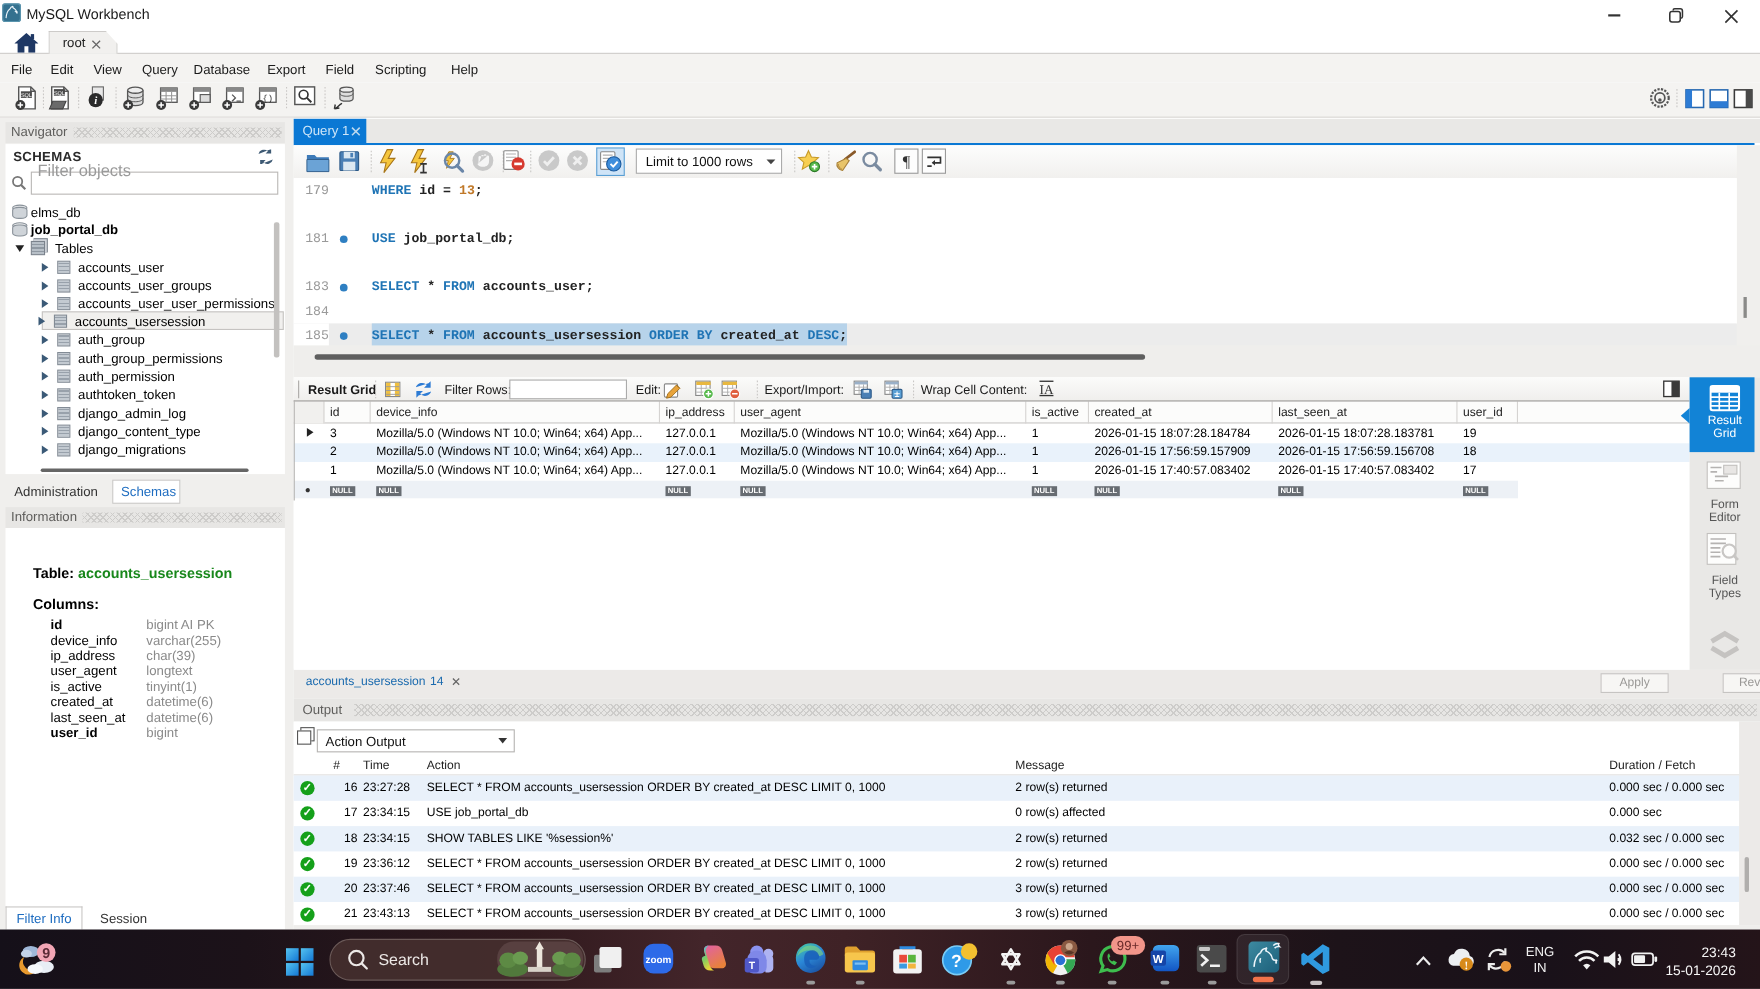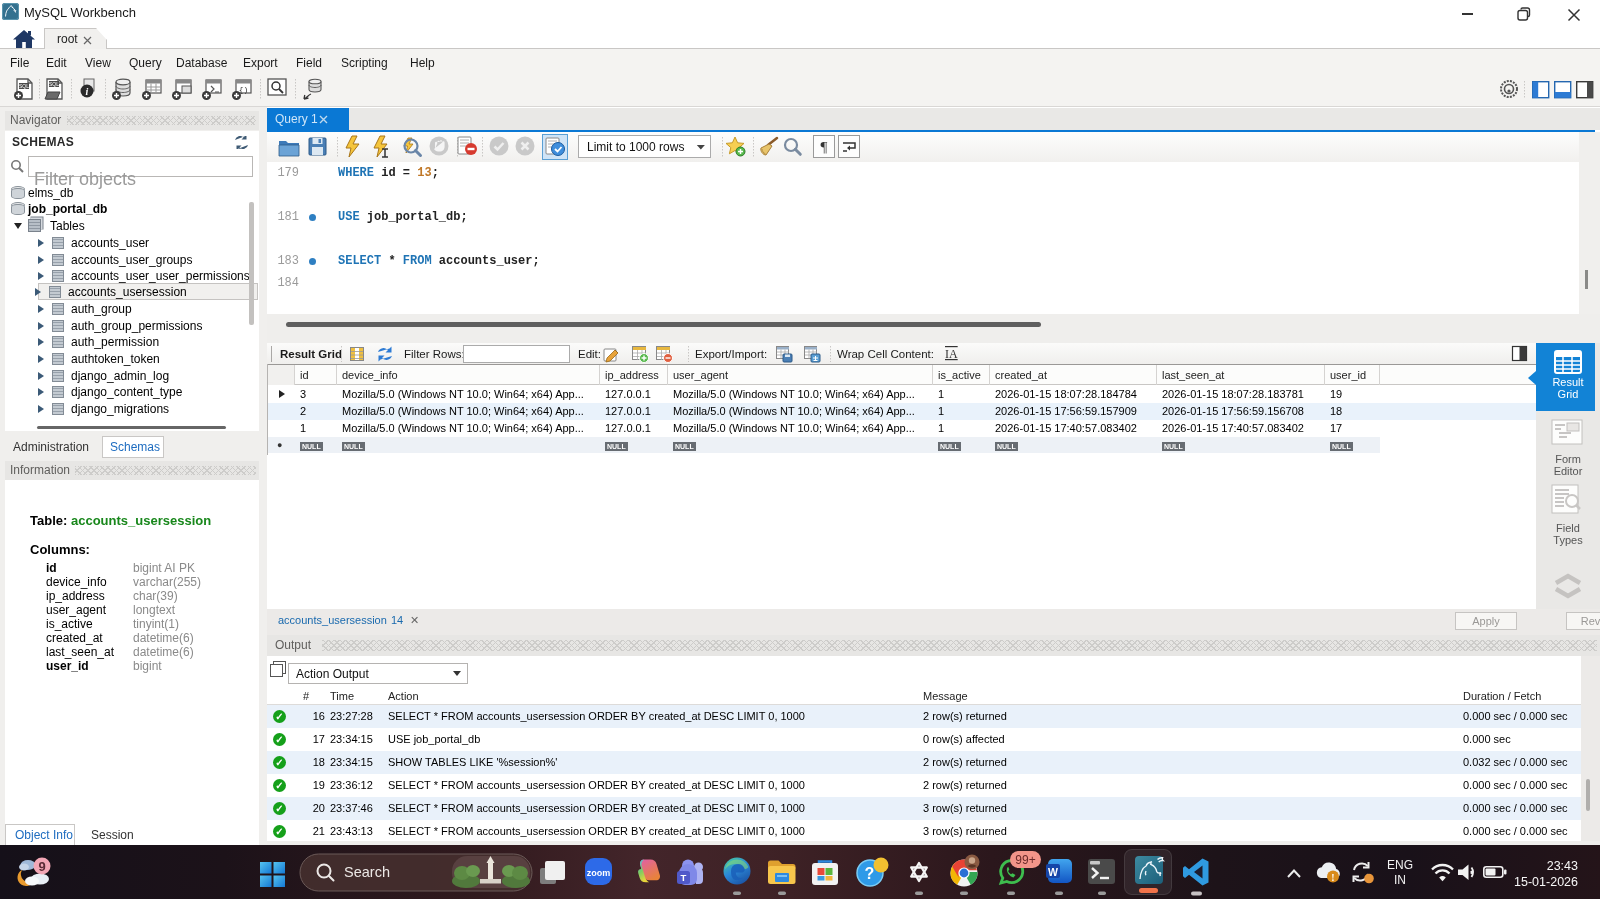--- a/index.html
+++ b/index.html
@@ -34,21 +34,21 @@
 .dbico { position:absolute; left:-2px; top:0px; width:15px; height:14px; }
 .dbico:before { content:""; position:absolute; left:1px; top:1px; width:12px; height:4px; border-radius:50%; background:#e8eaec; border:1px solid #8a929a; }
 .dbico:after { content:""; position:absolute; left:1px; top:3px; width:12px; height:9px; border-radius:6px/3px; background:#cfd4d9; border:1px solid #8a929a; }
 .tblsico { position:absolute; left:14px; top:1px; width:13px; height:13px; background:repeating-linear-gradient(0deg,#b7bfc7 0 2px,#8f98a2 2px 3px); border:1px solid #7a828c; box-shadow:2px -2px 0 -0.5px #d6dadf, 2.5px -2.5px 0 0 #7a828c; }
 #lefttabs { left:5px; top:436px; width:254px; height:22px; font-size:12px; }
 #infotabs { left:5px; top:824px; width:254px; height:21px; font-size:12px; background:#fff; }
 .icol { position:absolute; left:0; width:254px; height:14px; font-size:12px; }
 .cn { position:absolute; left:41px; }
 .ct { position:absolute; left:128px; color:#8a8a8a; }
 
-#qtab { left:267px; top:108px; width:82px; height:22px; background:#0a78d4; color:#cfe6f8; font-size:12px; }
+#qtab { left:267px; top:108px; width:66px; height:22px; background:#0a78d4; color:#cfe6f8; font-size:12px; }
 #blueline { left:267px; top:130px; width:1328px; height:2px; background:#0a78d4; }
 #sqltoolbar { left:267px; top:132px; width:1333px; height:30px; background:linear-gradient(#fdfdfd,#f1f0ee); }
 #editor { left:267px; top:162px; width:1312px; height:152px; background:#fff; }
 .eline { position:absolute; left:0; width:100%; height:22px; line-height:22px; font-family:"Liberation Mono", monospace; font-size:12px; white-space:pre; }
 .lnum { position:absolute; left:0; width:32px; text-align:right; color:#9a9a9a; }
 .edot { position:absolute; left:42px; top:8px; width:7px; height:7px; border-radius:50%; background:#2e7fc2; }
 .ecode { position:absolute; left:71px; }
 .kw { color:#1f74b5; }
 .num { color:#c07828; }
 .ecode { font-weight:bold; color:#222; }
@@ -250,21 +250,21 @@
 <div class="abs" style="left:12px;top:135px;font-size:12px;font-weight:bold;color:#2a2a2a;letter-spacing:0.3px;">SCHEMAS</div>
 <svg class="abs" style="left:234px;top:136px;" width="16" height="13">
   <path d="M1 4 a5 5 0 0 1 8.5 -2.5 l-2 2 h5 v-5 l-1.7 1.7" fill="#3e5a74"></path>
   <path d="M14 9 a5 5 0 0 1 -8.5 2.5 l2 -2 h-5 v5 l1.7 -1.7" fill="#3e5a74"></path>
 </svg>
 <svg class="abs" style="left:10px;top:159px;" width="15" height="15">
   <circle cx="6" cy="6" r="4.2" fill="none" stroke="#777" stroke-width="1.6"></circle>
   <path d="M9 9 l4 4" stroke="#777" stroke-width="2"></path>
 </svg>
 <div class="abs" style="left:28px;top:156px;width:225px;height:21px;background:#fff;border:1px solid #b9b7b5;"></div>
-<div class="abs" style="left:34px;top:169px;font-size:18px;color:#9a9a9a;">Filter objects</div>
+<div class="abs" style="left:34px;top:147px;font-size:15px;color:#9a9a9a;">Filter objects</div>
 <div class="abs" id="tree" style="left:0;top:0;width:0;height:0;">
   <div class="treerow" style="left:12px;top:185px;">
       <span class="dbico"></span>
       <span style="position:absolute;left:16px;top:1px;">elms_db</span>
     </div>
   <div class="treerow" style="left:12px;top:201px;">
       <span class="dbico"></span>
       <span style="position:absolute;left:16px;top:1px;font-weight:bold;">job_portal_db</span>
     </div>
   <div class="treerow" style="left:14px;top:218px;"><span class="tri-d" style="margin-top:4px;"></span><span class="tblsico"></span><span style="position:absolute;left:36px;top:1px;">Tables</span></div>
@@ -363,21 +363,21 @@
       <span class="cn">last_seen_at</span>
       <span class="ct">datetime(6)</span>
     </div>
   <div class="icol" style="top:179px;">
       <span class="cn" style="font-weight:bold;">user_id</span>
       <span class="ct">bigint</span>
     </div>
 </div>
 <div class="abs" id="infotabs">
   <span style="position:absolute;left:0px;top:0;width:70px;height:21px;background:#fff;border:1px solid #c9c7c5;border-bottom:none;"></span>
-  <span style="position:absolute;left:10px;top:4px;color:#1d6cc0;">Object Info</span>
+  <span style="position:absolute;left:10px;top:4px;color:#1d6cc0;">Filter Info</span>
   <span style="position:absolute;left:86px;top:4px;color:#333;">Session</span>
 </div>
 
 <div class="abs" style="left:267px;top:108px;width:1333px;height:22px;background:#e9e8e6;"></div>
 <div class="abs" id="qtab">
     <span style="position:absolute;left:8px;top:4px;">Query 1</span>
     <svg style="position:absolute;left:52px;top:7px;" width="9" height="9">
       <path d="M1 1 l7 7 M8 1 l-7 7" stroke="#bcd8ee" stroke-width="1.4"></path>
     </svg>
   </div>
@@ -482,20 +482,21 @@
     <path d="M5 16 h4" stroke="#333" stroke-width="1.5"></path>
   </g>
 </svg>
 </div>
 
 <div class="abs" id="editor">
   <div class="eline" style="top:0px;"><span class="lnum">179</span><span class="ecode"><span class="kw">WHERE</span> id = <span class="num">13</span>;</span></div>
   <div class="eline" style="top:44px;"><span class="lnum">181</span><span class="edot"></span><span class="ecode"><span class="kw">USE</span> job_portal_db;</span></div>
   <div class="eline" style="top:88px;"><span class="lnum">183</span><span class="edot"></span><span class="ecode"><span class="kw">SELECT</span> * <span class="kw">FROM</span> accounts_user;</span></div>
   <div class="eline" style="top:110px;"><span class="lnum">184</span></div>
+  <div class="eline" style="top:132px;background:#ececec;"><span class="lnum" style="background:#fff;">185</span><span class="edot"></span><span class="ecode" style="background:#b7d3ea;">​<span class="kw">SELECT</span> * <span class="kw">FROM</span> accounts_usersession <span class="kw">ORDER</span> <span class="kw">BY</span> created_at <span class="kw">DESC</span>;</span></div>
 </div>
 <div class="abs" id="editgutter">
     <div class="abs" style="left:6px;top:138px;width:3px;height:19px;background:#8a8a88;"></div>
   </div>
 <div class="abs" id="hscroll"></div>
 <div class="abs" id="hthumb"></div>
 
 <div class="abs" id="rtoolbar">
 <svg width="1269" height="22" style="position:absolute;left:0;top:0;">
   <path d="M4.5 3 v16" stroke="#aaa8a6" stroke-width="1"></path>

